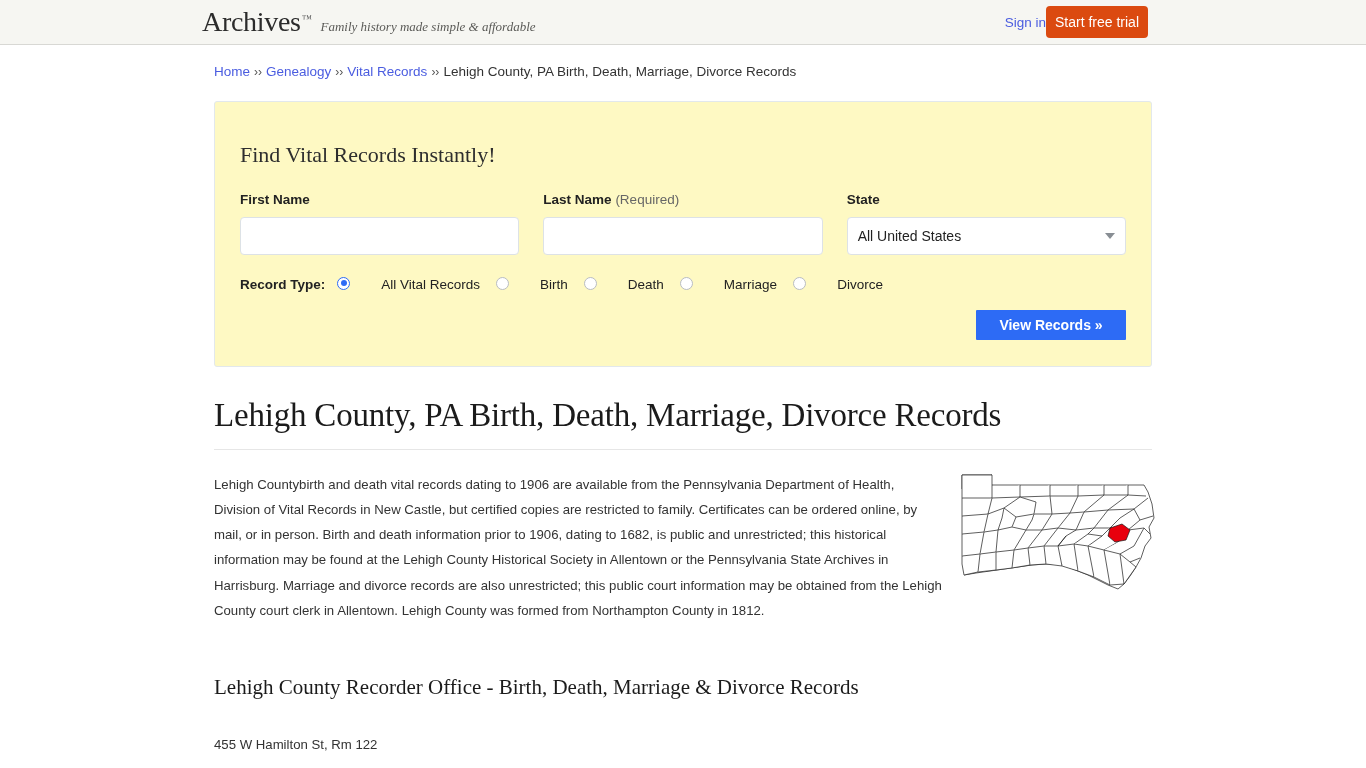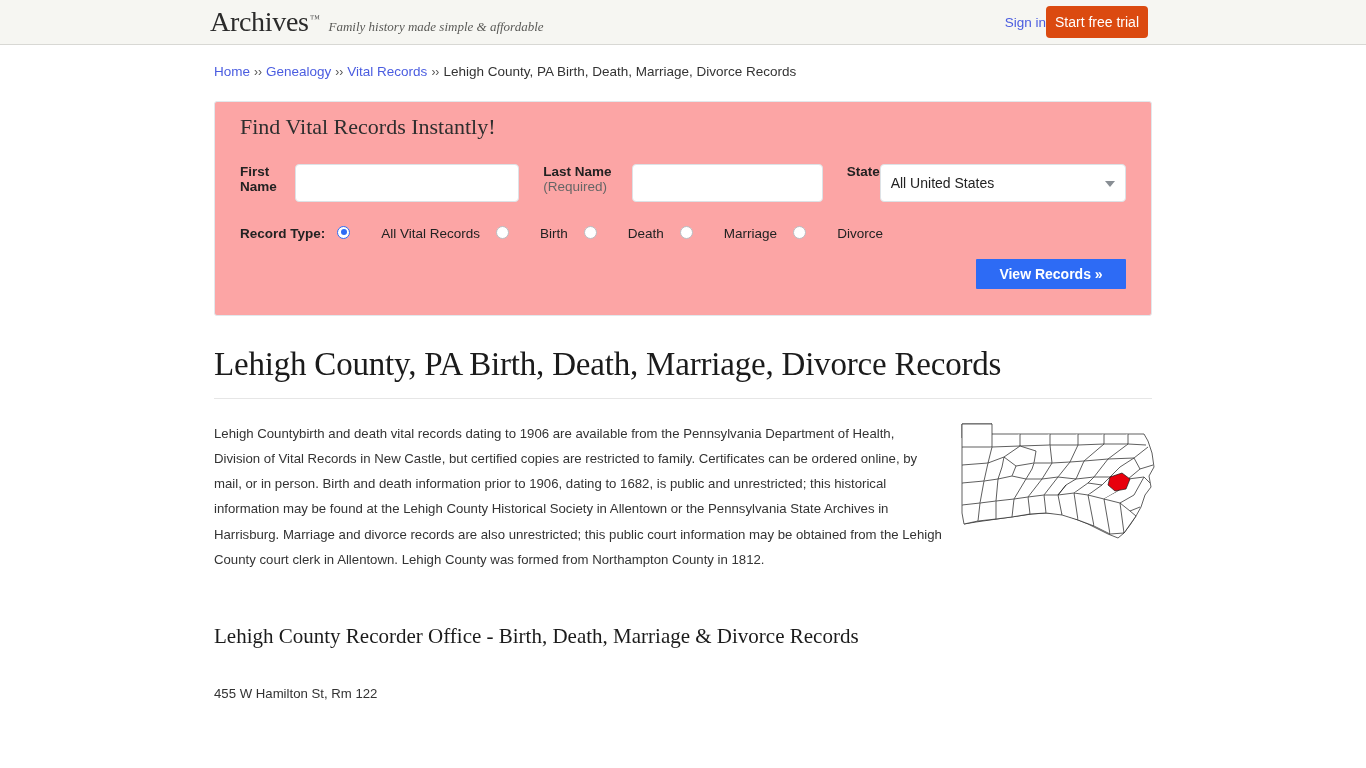--- a/index.html
+++ b/index.html
@@ -17,21 +17,21 @@
   .topbar {
     height: 45px;
     background: #f6f6f2;
     border-bottom: 1px solid #d8d8d4;
     display: flex;
     align-items: center;
     position: relative;
   }
   .brand {
     position: absolute;
-    left: 210px;
+    left: 202px;
     display: flex;
     align-items: baseline;
   }
   .brand-name {
     font-family: "Liberation Serif", serif;
     font-size: 28px;
     color: #2b2b2b;
     letter-spacing: -0.3px;
     line-height: 1;
   }
@@ -99,40 +99,40 @@
   .crumb-sep {
     color: #555;
     margin: 0 4px;
     font-size: 12px;
   }
   .crumb-current { color: #333; }
 
   
   .search-panel {
     margin-top: 19px;
-    background: #fca5a5;
+    background: #fef9c3;
     border: 1px solid #e2e8ec;
     border-radius: 3px;
-    padding: 12px 25px 26px 25px;
+    padding: 40px 25px 26px 25px;
   }
   .panel-title {
     font-family: "Liberation Serif", serif;
     font-size: 22px;
     font-weight: 400;
     color: #2e2e2e;
     margin: 0 0 24px 0;
   }
   .field-row {
     display: flex;
     gap: 24px;
   }
   .field {
     flex: 1;
     display: flex;
-    flex-direction: row;
+    flex-direction: column;
   }
   .field-label {
     font-size: 13.5px;
     font-weight: bold;
     color: #222;
     margin-bottom: 10px;
   }
   .field-label .optional {
     font-weight: normal;
     color: #666;

